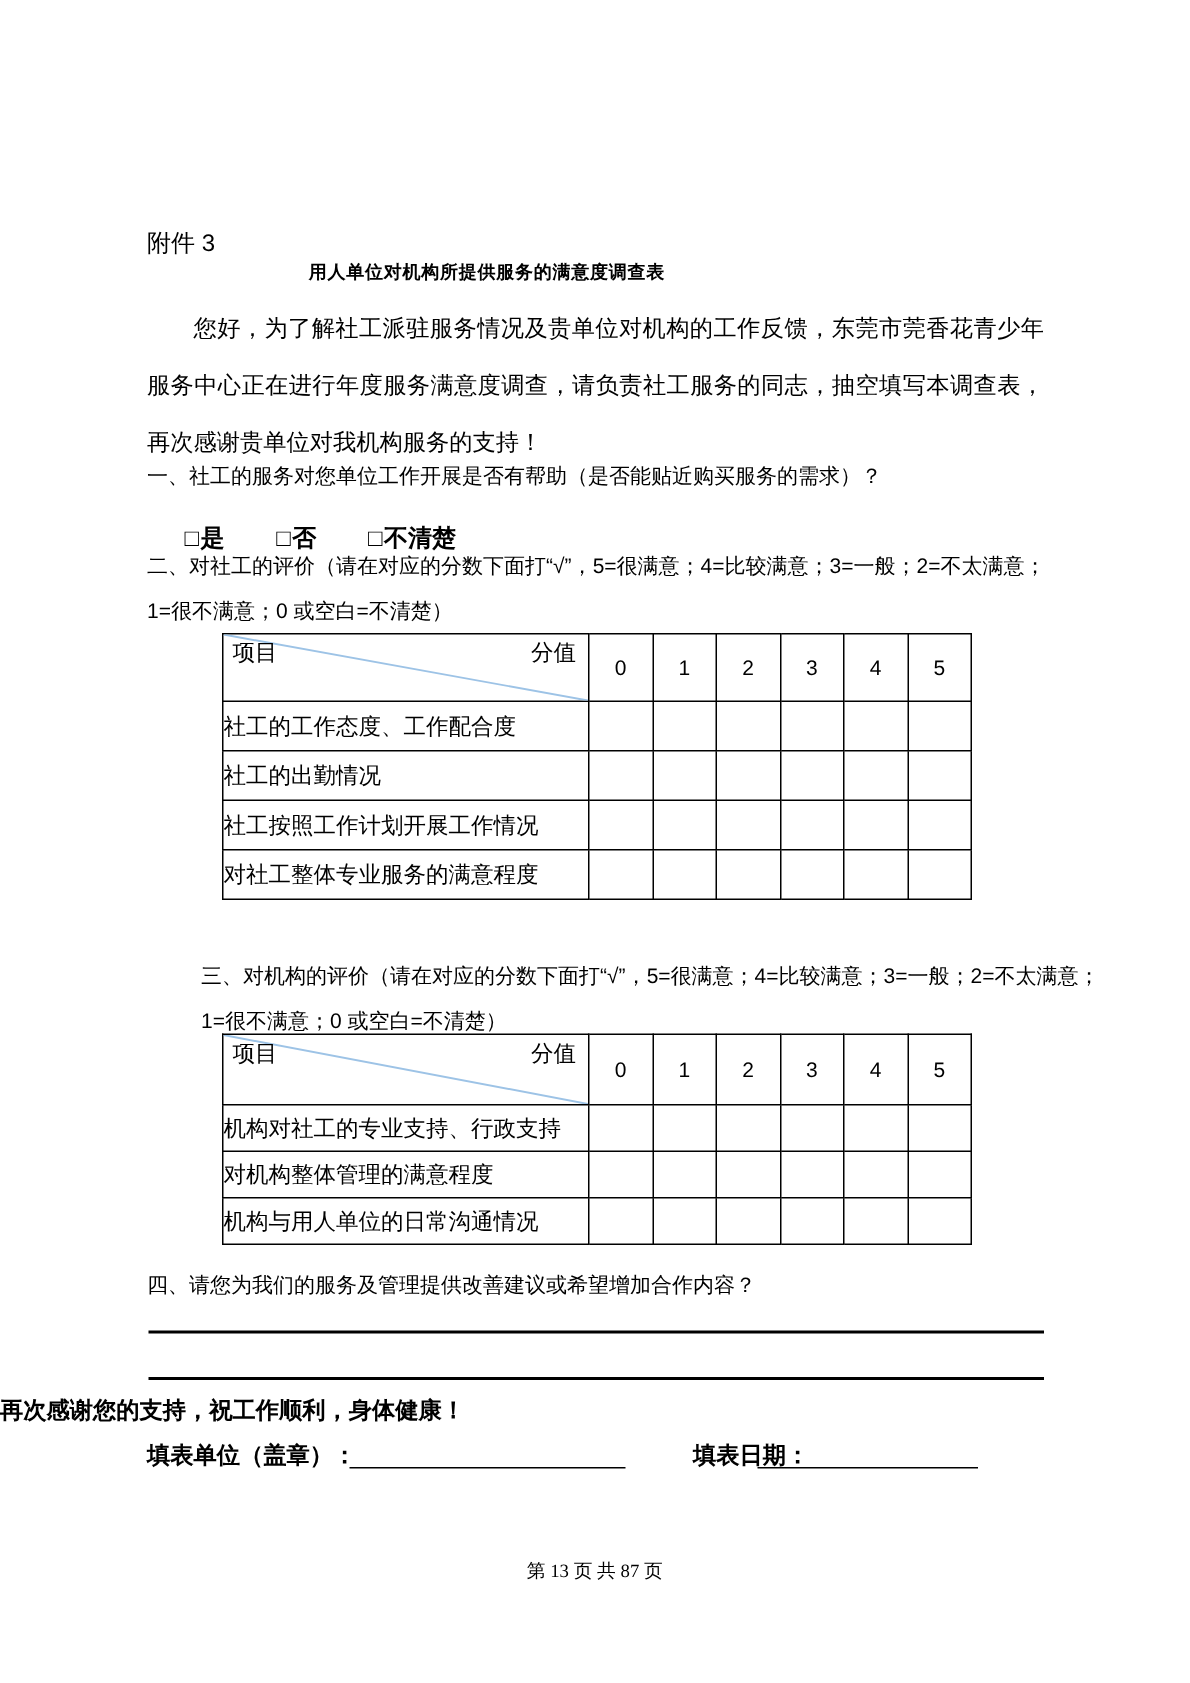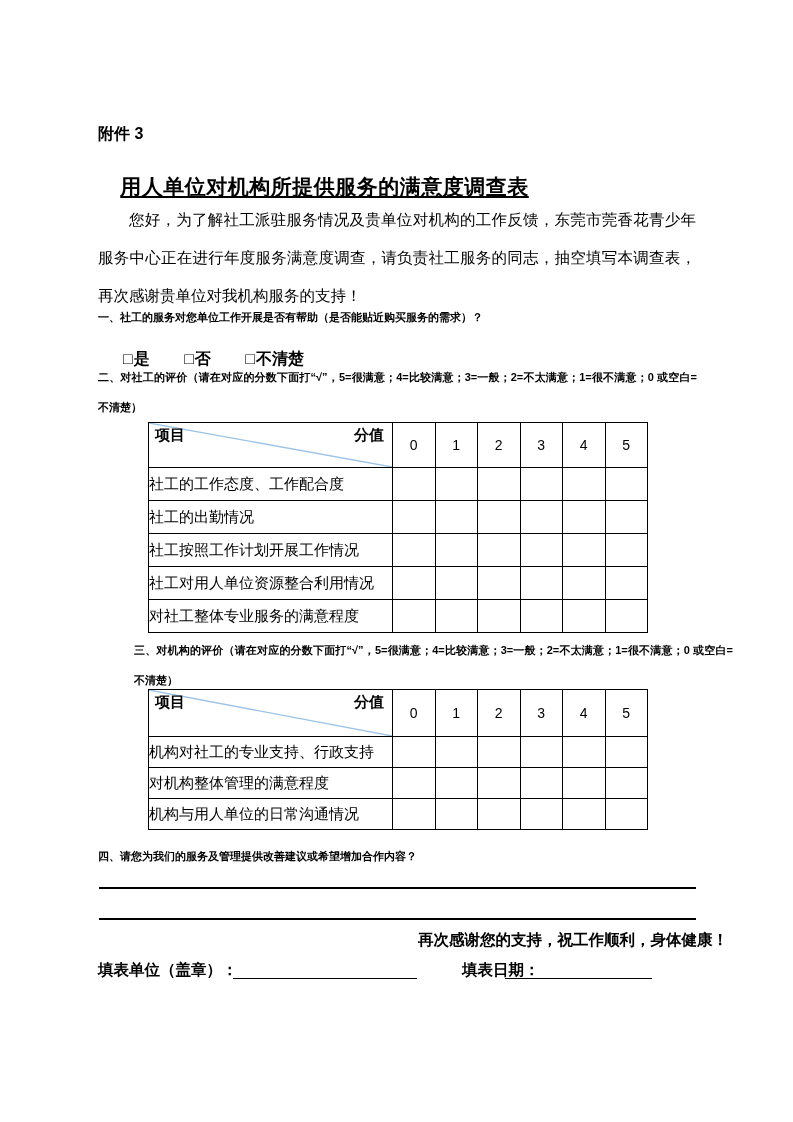--- a/index.html
+++ b/index.html
@@ -2,50 +2,50 @@
 <html><head>
 <meta charset="utf-8">
 <style>
   html,body{margin:0;padding:0;background:#ffffff;}
   #page{
     position:relative;width:793px;height:1122px;background:#ffffff;
     font-family:"Liberation Sans","DejaVu Sans",sans-serif;color:#000;
     overflow:hidden;
   }
   .abs{position:absolute;}
-  .attachment{left:98px;top:124px;font-size:16px;font-weight:bold;text-align:center;}
-  .doc-title{left:0;top:173px;width:649px;text-align:center;font-size:21px;font-weight:bold;letter-spacing:0.5px;text-decoration:underline;}
+  .attachment{left:98px;top:152px;font-size:16px;font-weight:normal;text-align:center;}
+  .doc-title{left:0;top:173px;width:649px;text-align:center;font-size:12px;font-weight:bold;letter-spacing:0.5px;}
   .intro{left:98px;top:201px;width:598px;font-size:15.5px;line-height:38px;text-align:justify;text-indent:2em;}
-  .q-heading{left:98px;width:599px;font-size:11px;font-weight:bold;line-height:30px;text-align:justify;}
+  .q-heading{left:98px;width:599px;font-size:14px;font-weight:normal;line-height:30px;text-align:justify;}
   .q1{top:302px;}
   .q2{top:362px;}
   .q3{top:635px;margin-left:36px;}
   .q4{top:841px;}
   .options{left:123px;top:349px;font-size:16px;font-weight:bold;}
   .option{display:inline-block;margin-right:30px;}
   .option .box{display:inline-block;margin-right:1px;font-weight:bold;}
   table.rating{border-collapse:collapse;table-layout:fixed;width:500px;background:#fff;}
   table.rating th,table.rating td{border:1px solid #000;padding:0;}
   #table1{left:148px;top:422px;}
   #table2{left:148px;top:689px;}
   #table1 thead tr{height:45px;}
   #table2 thead tr{height:47px;}
   #table1 tbody tr{height:33px;}
   #table2 tbody tr{height:31px;}
-  th.corner{position:relative;font-weight:bold;margin-top:36px;}
+  th.corner{position:relative;font-weight:normal;margin-top:36px;}
   th.corner svg{position:absolute;left:0;top:0;width:100%;height:100%;display:block;}
   th.corner .tl{position:absolute;top:3px;left:6px;font-size:15px;}
   th.corner .tr{position:absolute;top:3px;right:8px;font-size:15px;}
   th.score-head{font-size:14px;font-weight:normal;text-align:center;vertical-align:middle;}
   td.row-label{font-size:15px;text-align:left;padding-left:6px;vertical-align:middle;}
   td.score-cell{background:#fff;}
   .answer-line{left:99px;width:597px;height:0;border-top:2px solid #000;}
   .line1{top:887px;}
   .line2{top:918px;}
-  .thanks{left:0;top:930px;width:728px;text-align:right;font-size:15.5px;font-weight:bold;}
+  .thanks{left:0;top:930px;width:728px;text-align:left;font-size:15.5px;font-weight:bold;}
   .fill-row{left:98px;top:960px;width:600px;height:22px;font-size:15.5px;}
   .fill-row .lbl{position:absolute;top:0;font-weight:bold;}
   .fill-row .lbl-unit{left:0;}
   .fill-row .lbl-date{left:332px;margin-left:32px;}
   .fill-row .blank{position:absolute;top:0;height:18px;border-bottom:1.5px solid #000;}
   .blank-unit{left:135px;width:184px;}
   .blank-date{left:407px;width:147px;}
   .footer{left:0;top:1039px;width:793px;text-align:center;font-size:12.5px;font-family:"Liberation Serif","DejaVu Serif",serif;}
 </style>
 </head>
@@ -118,29 +118,20 @@
         <tr>
           <td class="row-label">社工按照工作计划开展工作情况</td>
           <td class="score-cell"></td>
           <td class="score-cell"></td>
           <td class="score-cell"></td>
           <td class="score-cell"></td>
           <td class="score-cell"></td>
           <td class="score-cell"></td>
         </tr>
         <tr>
-          <td class="row-label">社工对用人单位资源整合利用情况</td>
-          <td class="score-cell"></td>
-          <td class="score-cell"></td>
-          <td class="score-cell"></td>
-          <td class="score-cell"></td>
-          <td class="score-cell"></td>
-          <td class="score-cell"></td>
-        </tr>
-        <tr>
           <td class="row-label">对社工整体专业服务的满意程度</td>
           <td class="score-cell"></td>
           <td class="score-cell"></td>
           <td class="score-cell"></td>
           <td class="score-cell"></td>
           <td class="score-cell"></td>
           <td class="score-cell"></td>
         </tr>
       </tbody>
     </table>
@@ -212,14 +203,15 @@
 
   <div class="abs thanks">再次感谢您的支持，祝工作顺利，身体健康！</div>
 
   <div class="abs fill-row">
     <span class="lbl lbl-unit">填表单位（盖章）：</span>
     <span class="blank blank-unit"></span>
     <span class="lbl lbl-date">填表日期：</span>
     <span class="blank blank-date"></span>
   </div>
 
+  <div class="abs footer">第 13 页 共 87 页</div>
 
 </div>
 
 </body></html>

